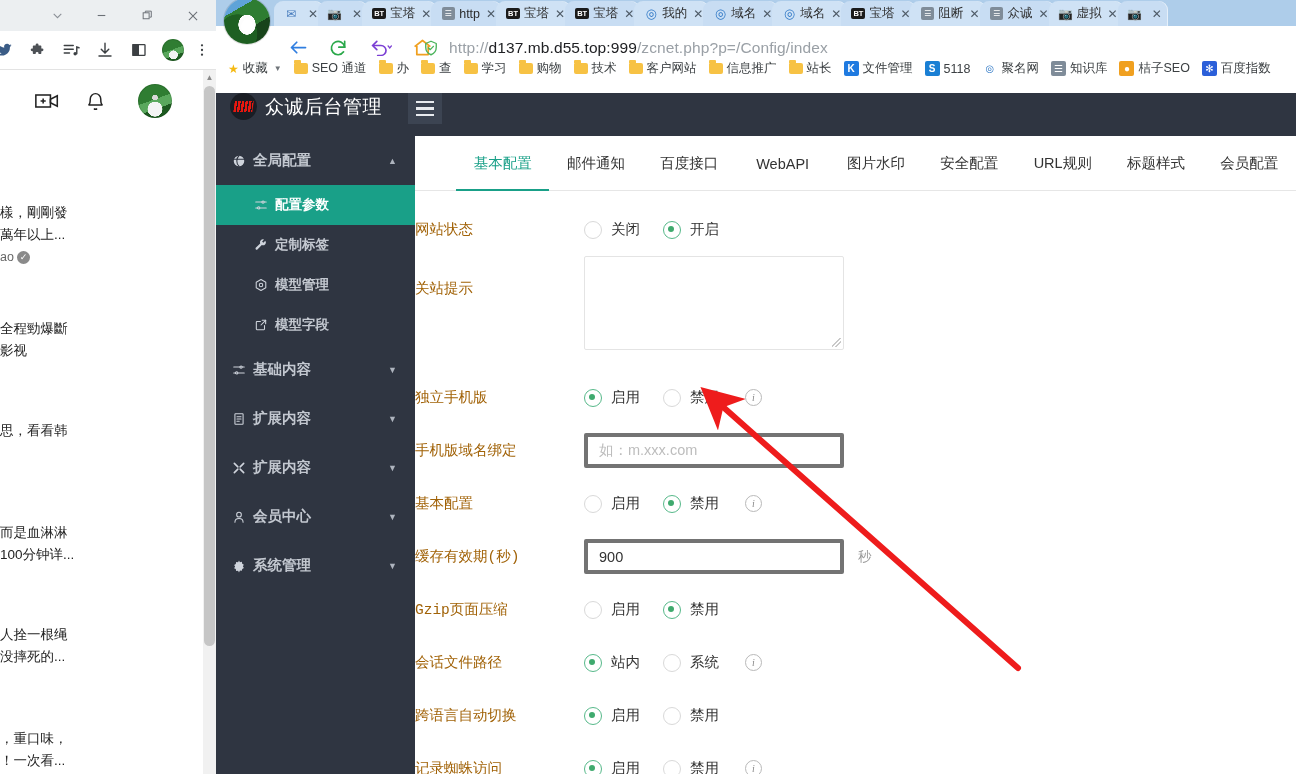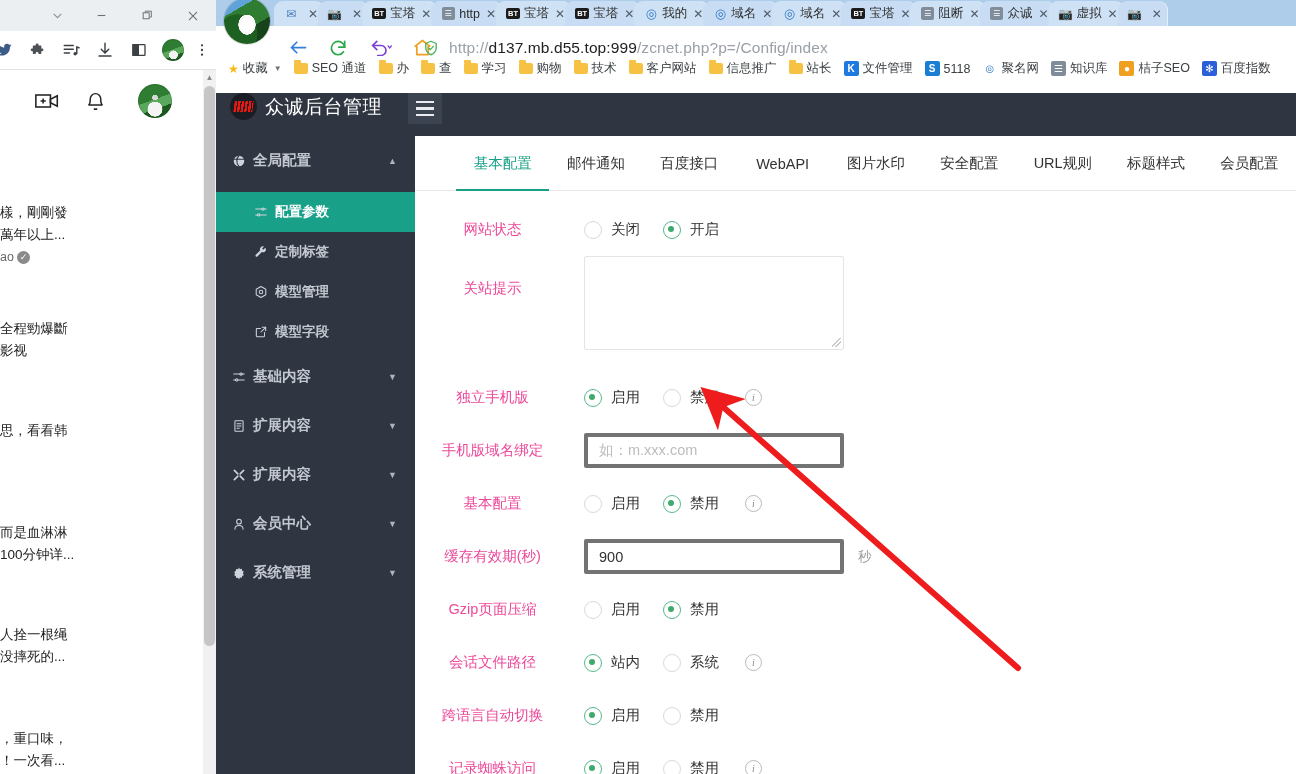--- a/index.html
+++ b/index.html
@@ -92,33 +92,33 @@
      transform:skewX(-8deg);}
   .logo-text{color:#ffffff;font-size:19px;letter-spacing:.5px;}
   .hamburger{margin-left:26px;width:34px;height:31px;background:#3c4452;display:flex;flex-direction:column;align-items:center;justify-content:center;gap:4px;}
   .hamburger span{display:block;width:18px;height:2.6px;background:#e8ebef;}
 
   .sidebar{position:absolute;left:0;top:55px;width:199px;height:638px;background:#2f3541;font-weight:bold;}
   .nav-group{height:49px;display:flex;align-items:center;color:#c3c8d0;font-size:14.5px;padding-left:16px;cursor:default;}
   .nav-group .gi{width:21px;flex:0 0 21px;display:flex;align-items:center;font-size:14px;color:#cfd4dc;}
   .nav-group .arrow{margin-left:auto;margin-right:18px;font-size:9px;color:#aeb4be;}
   .nav-sub{height:40px;display:flex;align-items:center;color:#c3c8d0;font-size:13.5px;padding-left:38px;}
-  .nav-sub.active{background:#19a088;color:#ffffff;margin-top:7px;}
+  .nav-sub.active{background:#19a088;color:#ffffff;}
   .nav-sub .si{width:21px;flex:0 0 21px;display:flex;align-items:center;font-size:13px;}
 
   .content{position:absolute;left:199px;top:55px;width:881px;height:638px;background:#fff;overflow:hidden;}
   .tabs{position:relative;height:55px;display:flex;align-items:center;padding-left:41px;box-shadow:inset 0 -1px 0 #e6e6e6;}
   .ctab{position:relative;height:55px;display:flex;align-items:center;justify-content:center;font-size:14.5px;color:#333;padding:0 0;margin-right:0;width:95px;}
   .ctab.active{color:#19a088;}
   .ctab.active:after{content:"";position:absolute;left:0;right:0;bottom:0;height:2px;background:#19a088;}
 
   .form{position:relative;padding-top:12px;}
   .row{display:flex;align-items:center;height:53px;}
   .row.tall{height:115px;align-items:flex-start;}
-  .lbl{width:155px;flex:0 0 155px;text-align:center;padding-right:14px;font-size:14.5px;color:#ec4899;}
+  .lbl{width:155px;flex:0 0 155px;text-align:left;padding-right:14px;font-size:14.5px;color:#a16207;font-family:Liberation Mono, monospace;}
   .row.tall .lbl{padding-top:23px;}
   .radios{display:flex;align-items:flex-end;gap:0;}
   .radio{display:flex;align-items:center;gap:9px;margin-right:23px;font-size:14.5px;color:#333;}
   .rdot{width:16px;height:16px;border-radius:50%;border:1px solid #d9d9d9;background:#fff;position:relative;flex:0 0 16px;}
   .rdot.on{border-color:#57b98a;}
   .rdot.on:after{content:"";position:absolute;left:4px;top:4px;width:6px;height:6px;border-radius:50%;background:#3faa6e;}
   .info{width:15px;height:15px;border-radius:50%;border:1px solid #b9b9b9;color:#8a8a8a;font-size:10px;font-style:italic;display:flex;align-items:center;justify-content:center;font-family:"Liberation Serif",serif;margin-left:3px;}
   .inp{height:35px;width:260px;border:4px solid #737373;border-radius:2px;display:flex;align-items:center;padding:0 11px;font-size:14.5px;color:#333;background:#fff;box-sizing:border-box;}
   .inp.ph{color:#bdbdbd;}
   .ta{width:260px;height:94px;border:1px solid #e4e4e4;border-radius:2px;background:#fff;position:relative;box-sizing:border-box;}

